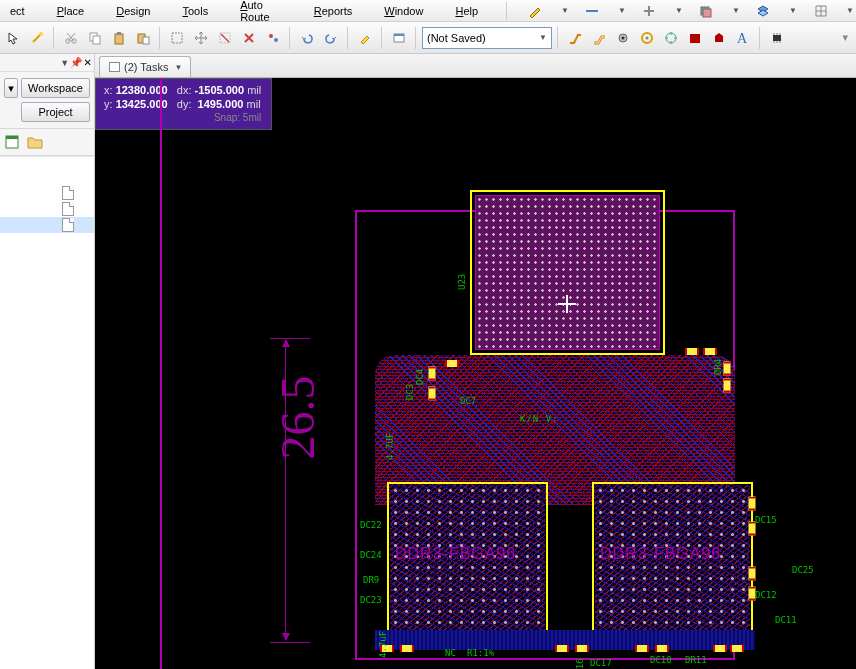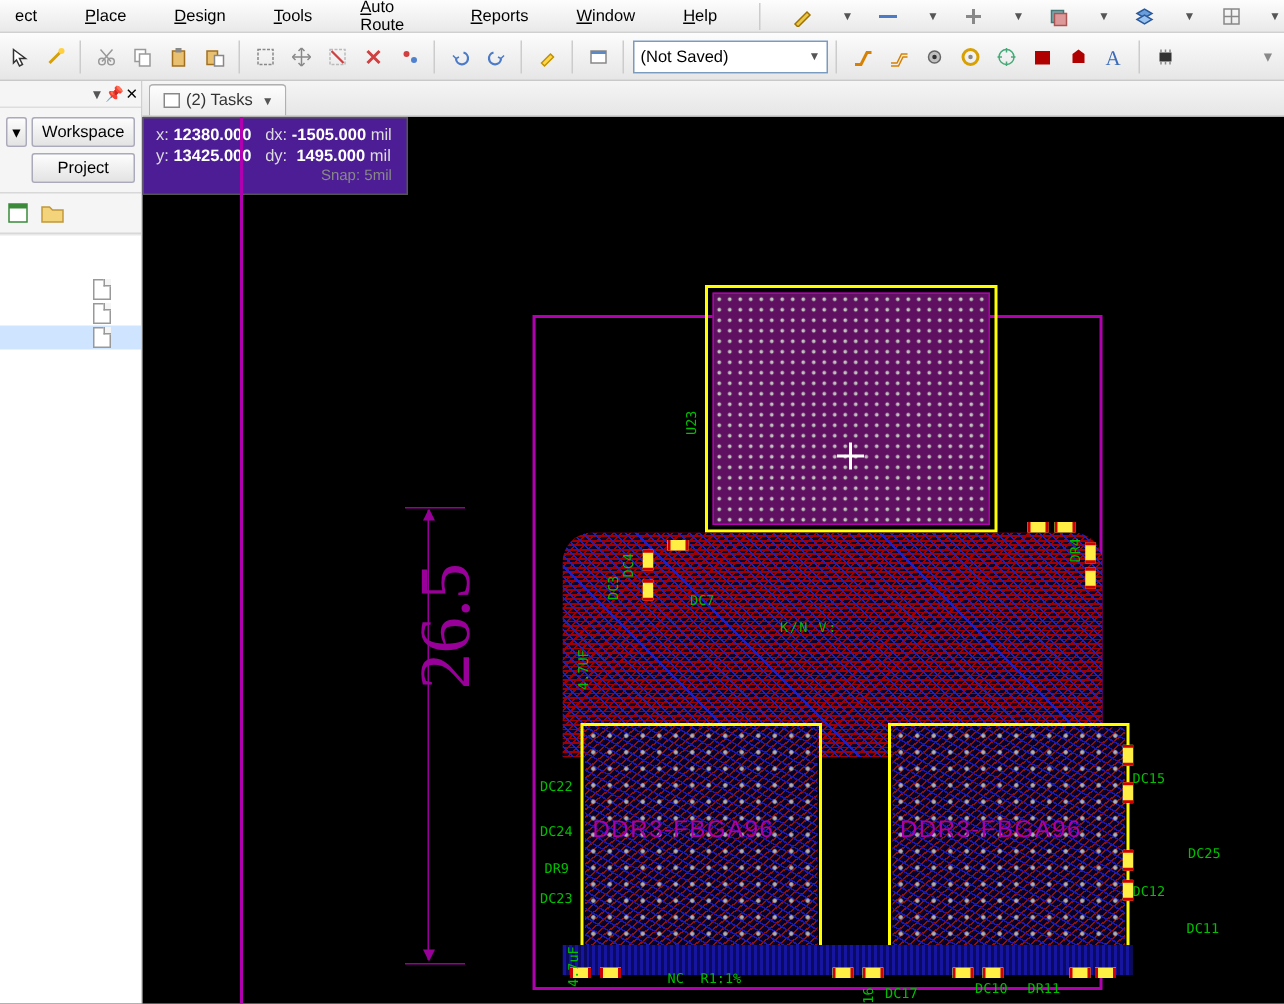--- a/index.html
+++ b/index.html
@@ -548,21 +548,21 @@
         <div class="silktext v" style="left:70px; top:270px;">4.7UF</div>
         <div class="silktext" style="left:205px; top:205px;letter-spacing:1px;margin-top:19px;">K/N V:</div>
         <div class="silktext v" style="left:398px; top:185px;">DR4</div>
         <div class="silktext" style="left:45px; top:330px;">DC22</div>
         <div class="silktext" style="left:45px; top:360px;">DC24</div>
         <div class="silktext" style="left:48px; top:385px;">DR9</div>
         <div class="silktext" style="left:45px; top:405px;">DC23</div>
         <div class="silktext" style="left:440px; top:325px;">DC15</div>
         <div class="silktext" style="left:440px; top:375px;margin-left:37px;">DC25</div>
         <div class="silktext" style="left:440px; top:400px;">DC12</div>
-        <div class="silktext" style="left:440px; top:425px;padding-left:36px;">DC11</div>
+        <div class="silktext" style="left:424px; top:425px;padding-left:36px;">DC11</div>
         <div class="silktext" style="left:335px; top:465px;">DC10</div>
         <div class="silktext" style="left:370px; top:465px;">DR11</div>
         <div class="silktext v" style="left:260px; top:490px;">DC16</div>
         <div class="silktext" style="left:275px; top:468px;">DC17</div>
         <div class="silktext v" style="left:63px; top:468px;">4.7uF</div>
         <div class="silktext" style="left:130px; top:458px;">NC</div>
         <div class="silktext" style="left:152px; top:458px;">R1:1%</div>
 
         <div class="cursor-cross" style="left:243px; top:105px;"></div>
       </div>

